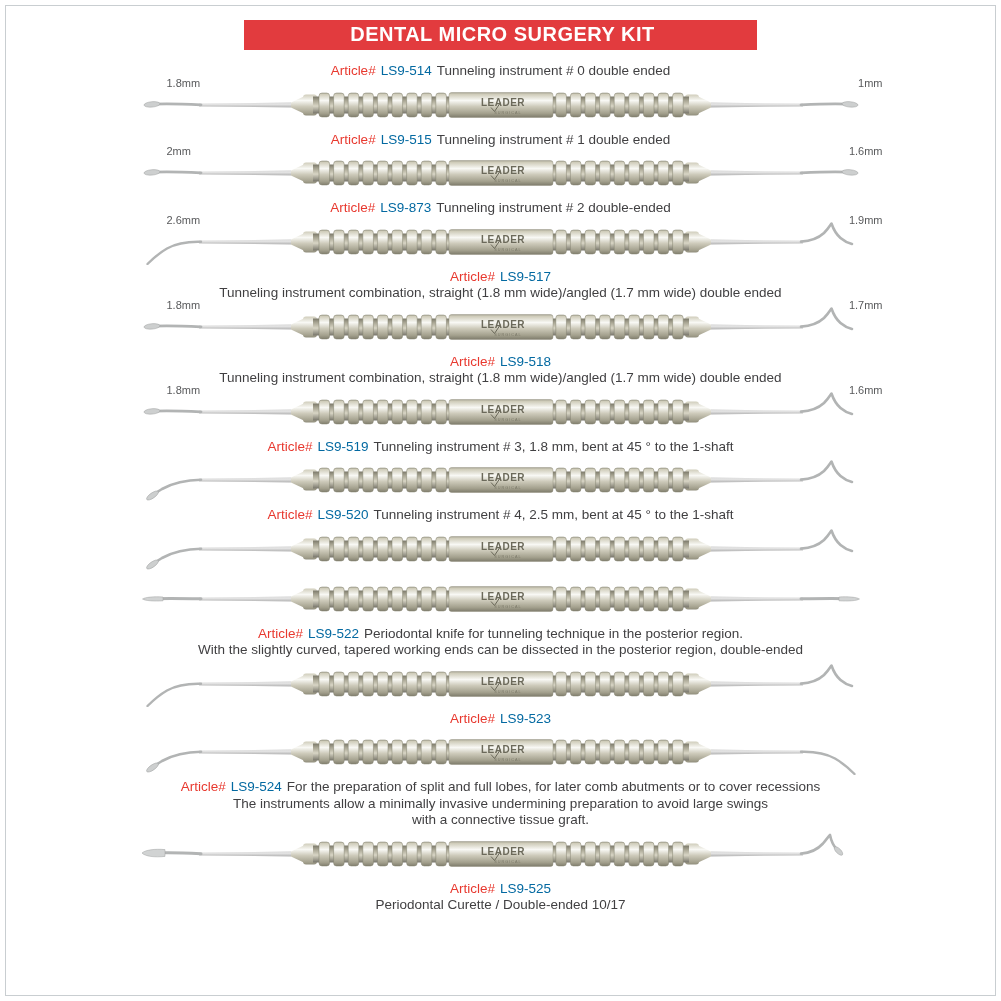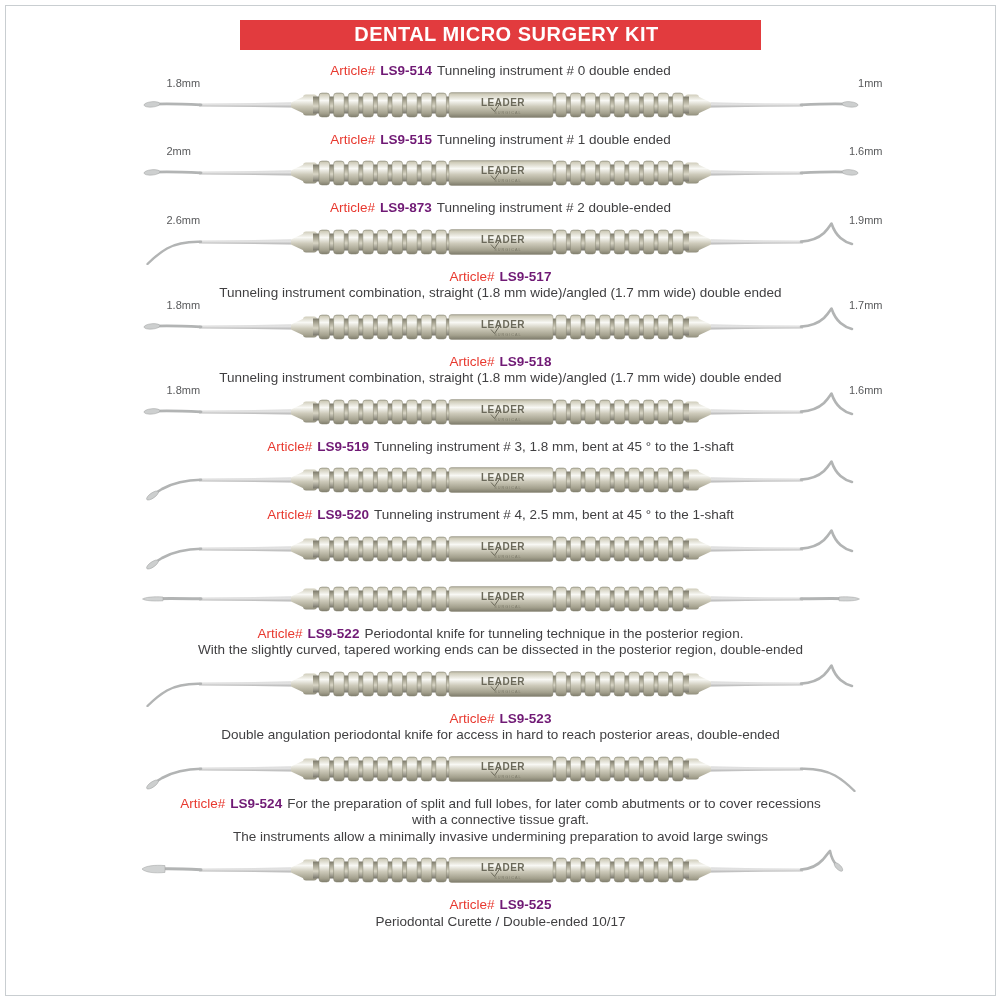--- a/index.html
+++ b/index.html
@@ -2,25 +2,25 @@
 <html><head>
 <meta charset="utf-8">
 <style>
   html,body{margin:0;padding:0;background:#fff;}
   body{width:1001px;height:1001px;position:relative;overflow:hidden;
        font-family:"Liberation Sans",sans-serif;-webkit-font-smoothing:antialiased;}
   .frame{position:absolute;inset:5px;border:1px solid #c9ced1;background:#fff;}
   .page{position:absolute;inset:6px;padding-top:14px;overflow:hidden;}
   .banner{width:509px;margin:0 auto 13px auto;background:#e23b3e;color:#ffffff;
           text-align:center;font-weight:bold;font-size:20px;letter-spacing:.5px;
-          padding:3px 0 4px 12px;}
+          padding:3px 0 4px 4px;}
   .item{margin-bottom:4px;}
   .cap-line{text-align:center;font-size:13.5px;line-height:16.5px;color:#414042;}
   .red{color:#e8392f;font-weight:normal;}
-  .code{font-weight:bold;color:#701a75;margin-left:5px;}
+  .code{font-weight:normal;color:#0369a1;margin-left:5px;}
   .code.has-desc{margin-right:2px;}
   .desc-inline{margin-left:3px;}
   .figure{position:relative;width:724px;margin:2px auto;height:46px;}
   .figure svg{display:block;margin:0 auto;}
   .mm{position:absolute;font-size:11px;color:#58595b;white-space:nowrap;}
   .mm.left{left:28px;top:-5px;}
   .mm.right{right:-20px;top:-5px;}
 </style>
 </head>
 <body>
@@ -467,21 +467,20 @@
             </g>
             <g transform="translate(720 0) scale(-1 1)">
               <path d="M60,22.6 C50,22 43,19.5 37,14 C34,11 31.5,7.5 29.5,4.5 C28,9 25,15 20.5,19 C17,22 13,24 9,25" fill="none" stroke="#b2b4b4" stroke-width="2.6" stroke-linecap="round" stroke-linejoin="round"></path>
             </g>
           </svg>
         </div>
       </section>
       <section class="item">
         <div>
           <div class="cap-line"><span class="red">Article#</span><span class="code">LS9-523</span></div>
-          <div class="cap-line">Double angulation periodontal knife for access in hard to reach posterior areas, double-ended</div>
         </div>
         <div class="figure">
           <svg viewBox="0 0 720 46" width="720" height="46">
             <polygon points="58,21.6 150,20.6 150,25.4 58,24.4" fill="url(#gShaft)"></polygon>
             <polygon points="570,20.6 662,21.6 662,24.4 570,25.4" fill="url(#gShaft)"></polygon>
             <polygon points="150,20.4 166,13 166,33 150,25.6" fill="url(#gMetal)"></polygon>
             <polygon points="570,20.4 554,13 554,33 570,25.6" fill="url(#gMetal)"></polygon>
             <rect x="162" y="12.5" width="14" height="21" rx="3" fill="url(#gMetal)"></rect>
             <rect x="544" y="12.5" width="14" height="21" rx="3" fill="url(#gMetal)"></rect>
             <rect x="172" y="14.5" width="376" height="17" fill="url(#gBase)"></rect>
@@ -513,22 +512,22 @@
             </g>
             <g transform="translate(720 0) scale(-1 1)">
               <path d="M60,22.8 C46,22.4 35,24.5 26,29.5 C19,33.5 12,39.5 6.5,45" fill="none" stroke="#b2b4b4" stroke-width="2.4" stroke-linecap="round"></path>
             </g>
           </svg>
         </div>
       </section>
       <section class="item">
         <div>
           <div class="cap-line"><span class="red">Article#</span><span class="code has-desc">LS9-524</span><span class="desc-inline">For the preparation of split and full lobes, for later comb abutments or to cover recessions</span></div>
+          <div class="cap-line">The instruments allow a minimally invasive undermining preparation to avoid large swings</div>
           <div class="cap-line">with a connective tissue graft.</div>
-          <div class="cap-line">The instruments allow a minimally invasive undermining preparation to avoid large swings</div>
         </div>
         <div class="figure">
           <svg viewBox="0 0 720 46" width="720" height="46">
             <polygon points="58,21.6 150,20.6 150,25.4 58,24.4" fill="url(#gShaft)"></polygon>
             <polygon points="570,20.6 662,21.6 662,24.4 570,25.4" fill="url(#gShaft)"></polygon>
             <polygon points="150,20.4 166,13 166,33 150,25.6" fill="url(#gMetal)"></polygon>
             <polygon points="570,20.4 554,13 554,33 570,25.6" fill="url(#gMetal)"></polygon>
             <rect x="162" y="12.5" width="14" height="21" rx="3" fill="url(#gMetal)"></rect>
             <rect x="544" y="12.5" width="14" height="21" rx="3" fill="url(#gMetal)"></rect>
             <rect x="172" y="14.5" width="376" height="17" fill="url(#gBase)"></rect>

